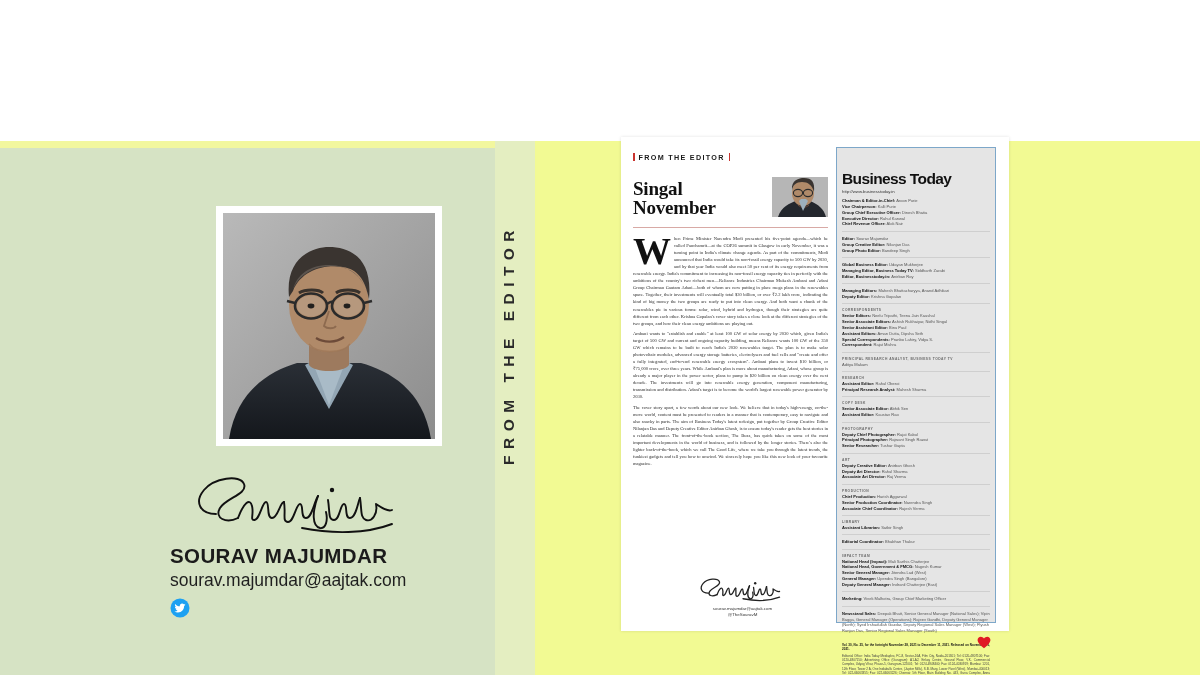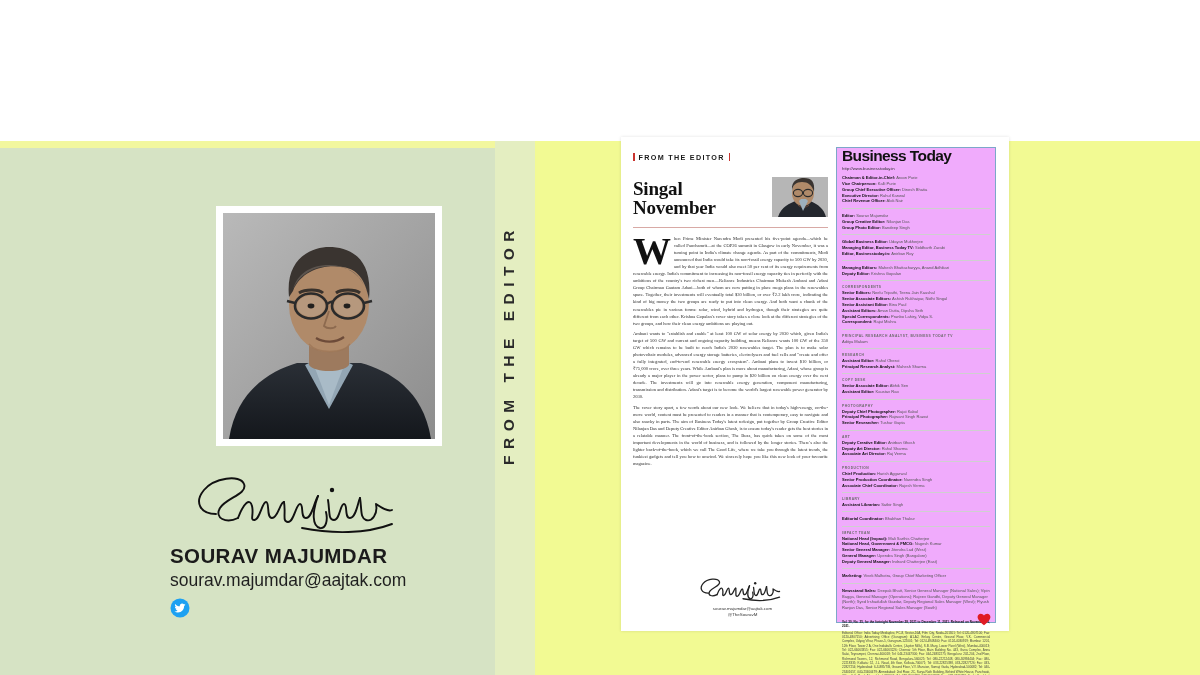--- a/index.html
+++ b/index.html
@@ -86,22 +86,22 @@
     font-family:"Liberation Serif",serif;font-size:4.55px;line-height:1.56;
     text-align:justify;color:#2b2b2b;hyphens:auto;
   }
 
   
   .mag-sig{position:absolute;left:42px;bottom:4px;width:135px;text-align:center;}
   .mag-sig-line{font-size:4.4px;color:#333;font-family:"Liberation Sans",sans-serif;line-height:1.5;}
 
   
   .masthead{
-    border:0.6px solid #7da7c9;box-sizing:border-box;padding:0 5px;
-    height:100%;position:relative;background:#f0abfc;
+    border:0.6px solid #7da7c9;box-sizing:border-box;padding:23px 5px;
+    height:100%;position:relative;background:#e5e5e5;
   }
   .bt-logo{
     font-family:"Liberation Sans",sans-serif;font-weight:700;
     font-size:15.5px;letter-spacing:-0.6px;color:#111;line-height:1;
   }
   .bt-url{font-size:4.3px;color:#333;margin-top:2px;font-family:"Liberation Sans",sans-serif;}
   .mh-sec{margin-top:4.5px;}
   .mh-head{
     font-size:3.3px;font-weight:700;letter-spacing:0.5px;color:#6a6a6a;
     font-family:"Liberation Sans",sans-serif;margin-bottom:1px;

